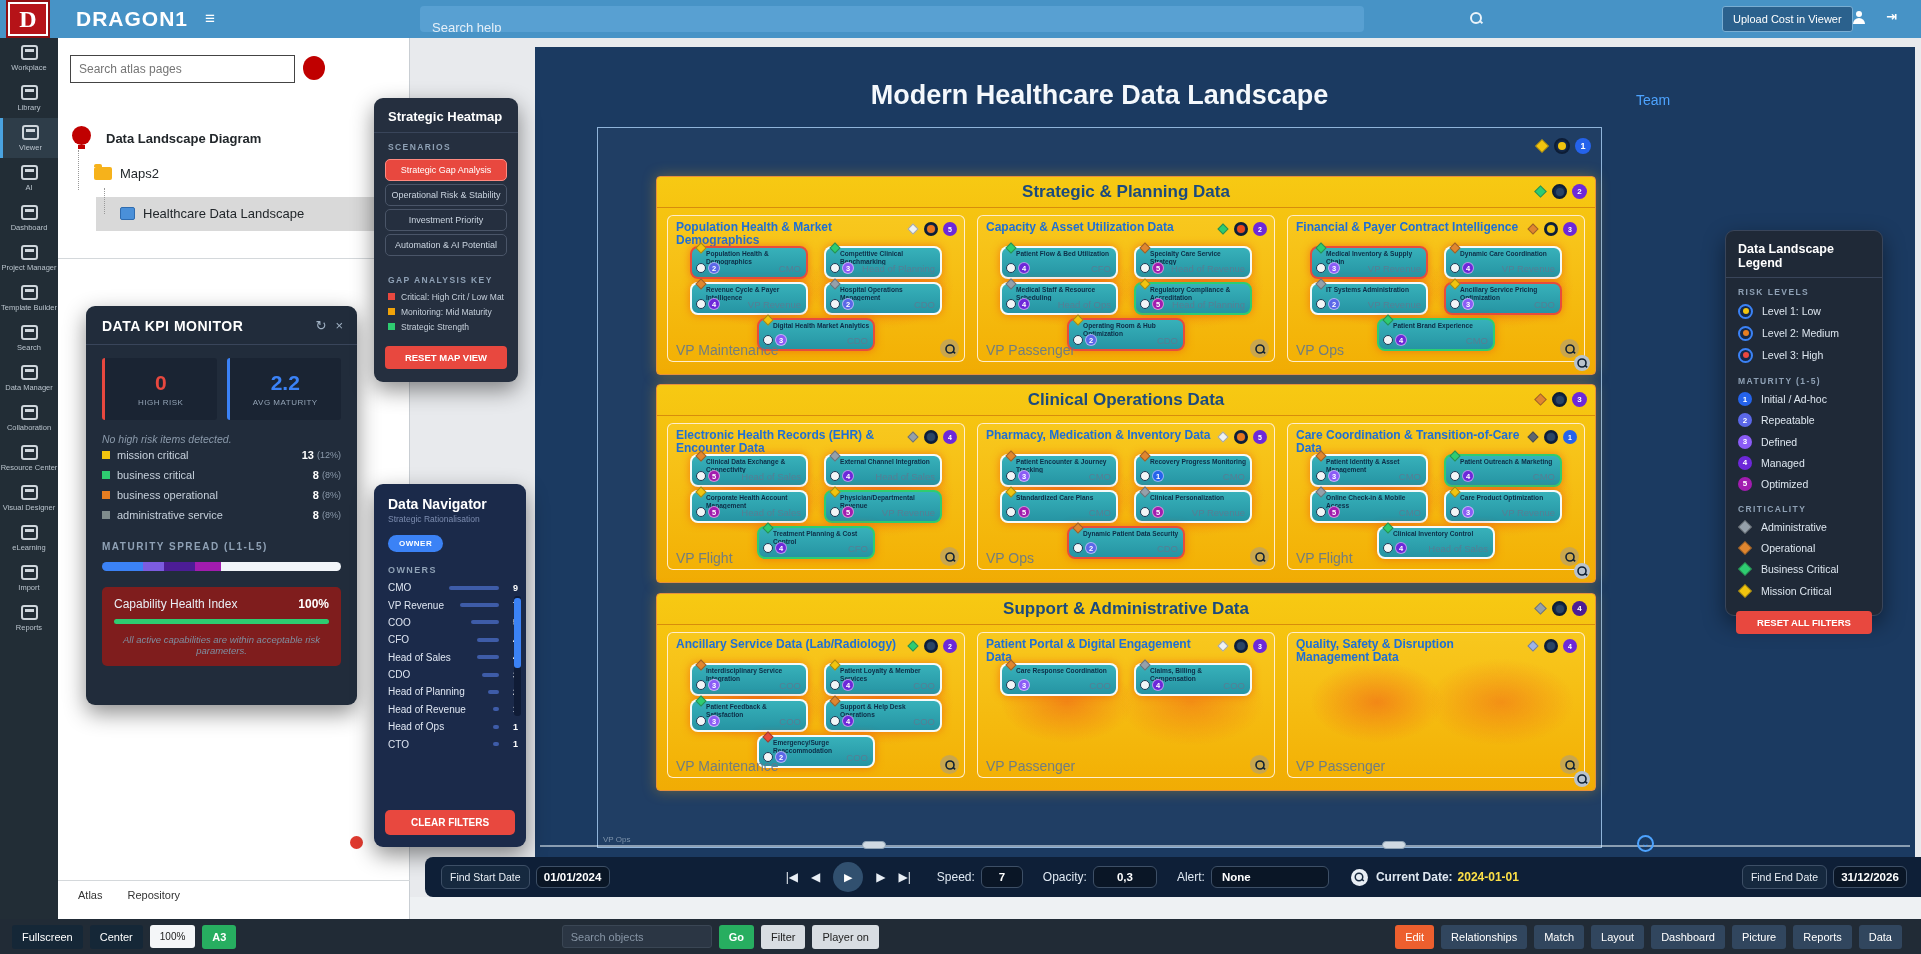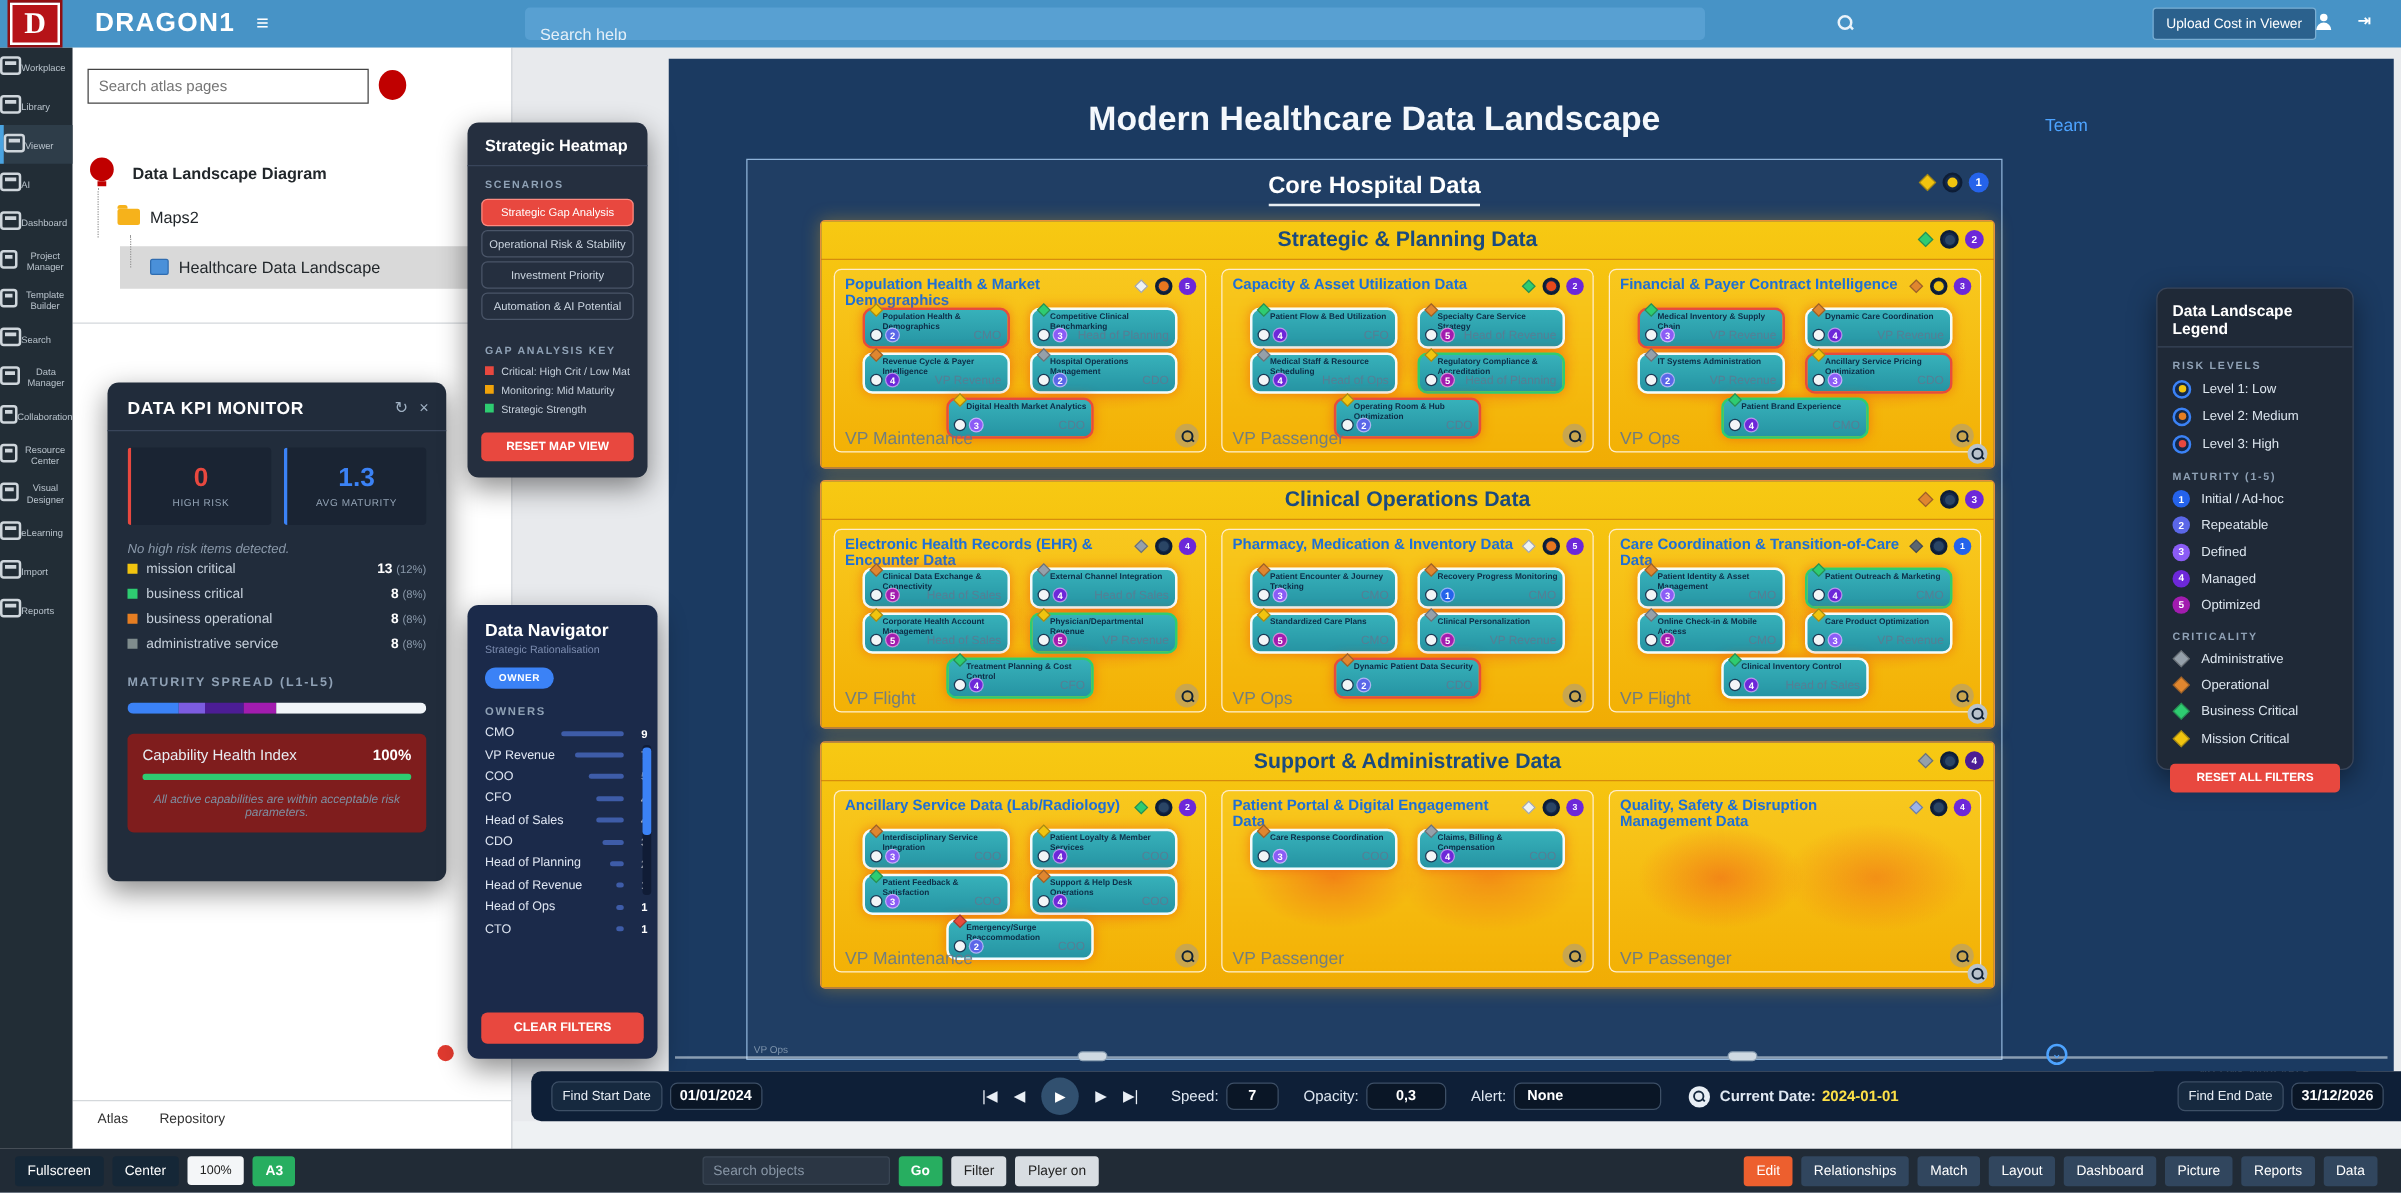--- a/index.html
+++ b/index.html
@@ -23,21 +23,21 @@
   #upload-btn{position:absolute;left:1722px;top:6px;height:26px;padding:0 10px;background:#2b618d;border:1px solid #79aed3;
     border-radius:3px;color:#fff;font-size:11px;display:flex;align-items:center;}
   .person-ic{display:inline-block;position:relative;width:14px;height:14px;}
   .person-ic::before{content:"";position:absolute;left:4px;top:0;width:6px;height:6px;border-radius:50%;background:currentColor;}
   .person-ic::after{content:"";position:absolute;left:1px;top:7px;width:12px;height:6px;border-radius:6px 6px 0 0;background:currentColor;}
   #user-ic{position:absolute;left:1852px;top:11px;color:#fff;}
   #logout-ic{position:absolute;left:1886px;top:9px;color:#fff;font-size:13px;font-weight:bold;}
 
   
   #sidebar{position:absolute;left:0;top:38px;width:58px;height:881px;background:#222d36;z-index:30;}
-  .sb-item{width:58px;padding:7px 0 6px 0;display:flex;flex-direction:row;align-items:center;cursor:pointer;}
+  .sb-item{width:58px;padding:7px 0 6px 0;display:flex;flex-direction:column;align-items:center;cursor:pointer;}
   .sb-item.active{background:#2e3d49;border-left:3px solid #4aa3e0;}
   .sb-ic{width:17px;height:15px;border:2px solid #cfd6dc;border-radius:3px;margin-bottom:3px;position:relative;}
   .sb-ic::after{content:"";position:absolute;left:2px;top:2px;right:2px;height:3px;background:#cfd6dc;}
   .sb-lbl{font-size:7.5px;color:#b9c3cc;text-align:center;line-height:1.2;}
 
   
   #atlas{position:absolute;left:58px;top:38px;width:352px;height:881px;background:#fff;border-right:1px solid #c9ced3;z-index:20;}
   #atlas-search{position:absolute;left:12px;top:17px;width:225px;height:28px;border:1px solid #444;background:#fff;
     font-size:12px;color:#333;padding:0 8px;outline:none;}
   #atlas-dot{position:absolute;left:245px;top:18px;width:22px;height:24px;border-radius:50%;background:#c00000;}
@@ -323,21 +323,21 @@
     <span id="kpi-title">DATA KPI MONITOR</span>
     <span class="kpi-hd-ic">↻</span>
     <span class="kpi-hd-ic">×</span>
   </div>
   <div id="kpi-cards">
     <div class="kpi-card" style="border-color:#e8483f;">
       <span class="kpi-num" style="color:#e8483f;">0</span>
       <span class="kpi-cap">HIGH RISK</span>
     </div>
     <div class="kpi-card" style="border-color:#3b82f6;">
-      <span class="kpi-num" style="color:#3b82f6;">1.3</span>
+      <span class="kpi-num" style="color:#3b82f6;">2.2</span>
       <span class="kpi-cap">AVG MATURITY</span>
     </div>
   </div>
   <div id="kpi-note">No high risk items detected.</div>
   <div id="kpi-breakdown">
       <div class="bd-row">
         <span class="bd-sw" style="background: rgb(241, 196, 15);"></span>
         <span>mission critical</span>
         <span class="bd-count">13</span>
         <span class="bd-pct">(12%)</span>
@@ -465,21 +465,20 @@
     </div>
   <div id="nv-scroll"></div>
   <div id="nv-thumb"></div>
   <div id="nv-clear">CLEAR FILTERS</div>
 </div>
 
 <div id="canvas"></div>
 <div id="cv-title">Modern Healthcare Data Landscape</div>
 <div id="cv-team">Team</div>
 <div id="core">
-  <div id="core-title"><span>Core Hospital Data</span></div>
   <div id="core-icons" class="hdr-icons">
       <span class="diamond" style="width: 10px; height: 10px; background: rgb(241, 196, 15); margin: 2px;"></span>
       <span class="risk-c" style="width: 16px; height: 16px;">
         <i style="left: 2px; top: 2px; width: 8px; height: 8px; background: rgb(241, 196, 15);"></i>
       </span>
       <span class="cbadge" style="width: 16px; height: 16px; font-size: 9px; background: rgb(37, 99, 235);">1</span>
     </div>
 
 <div class="band" style="top: 48px; height: 199px;">
       <div class="band-head">

